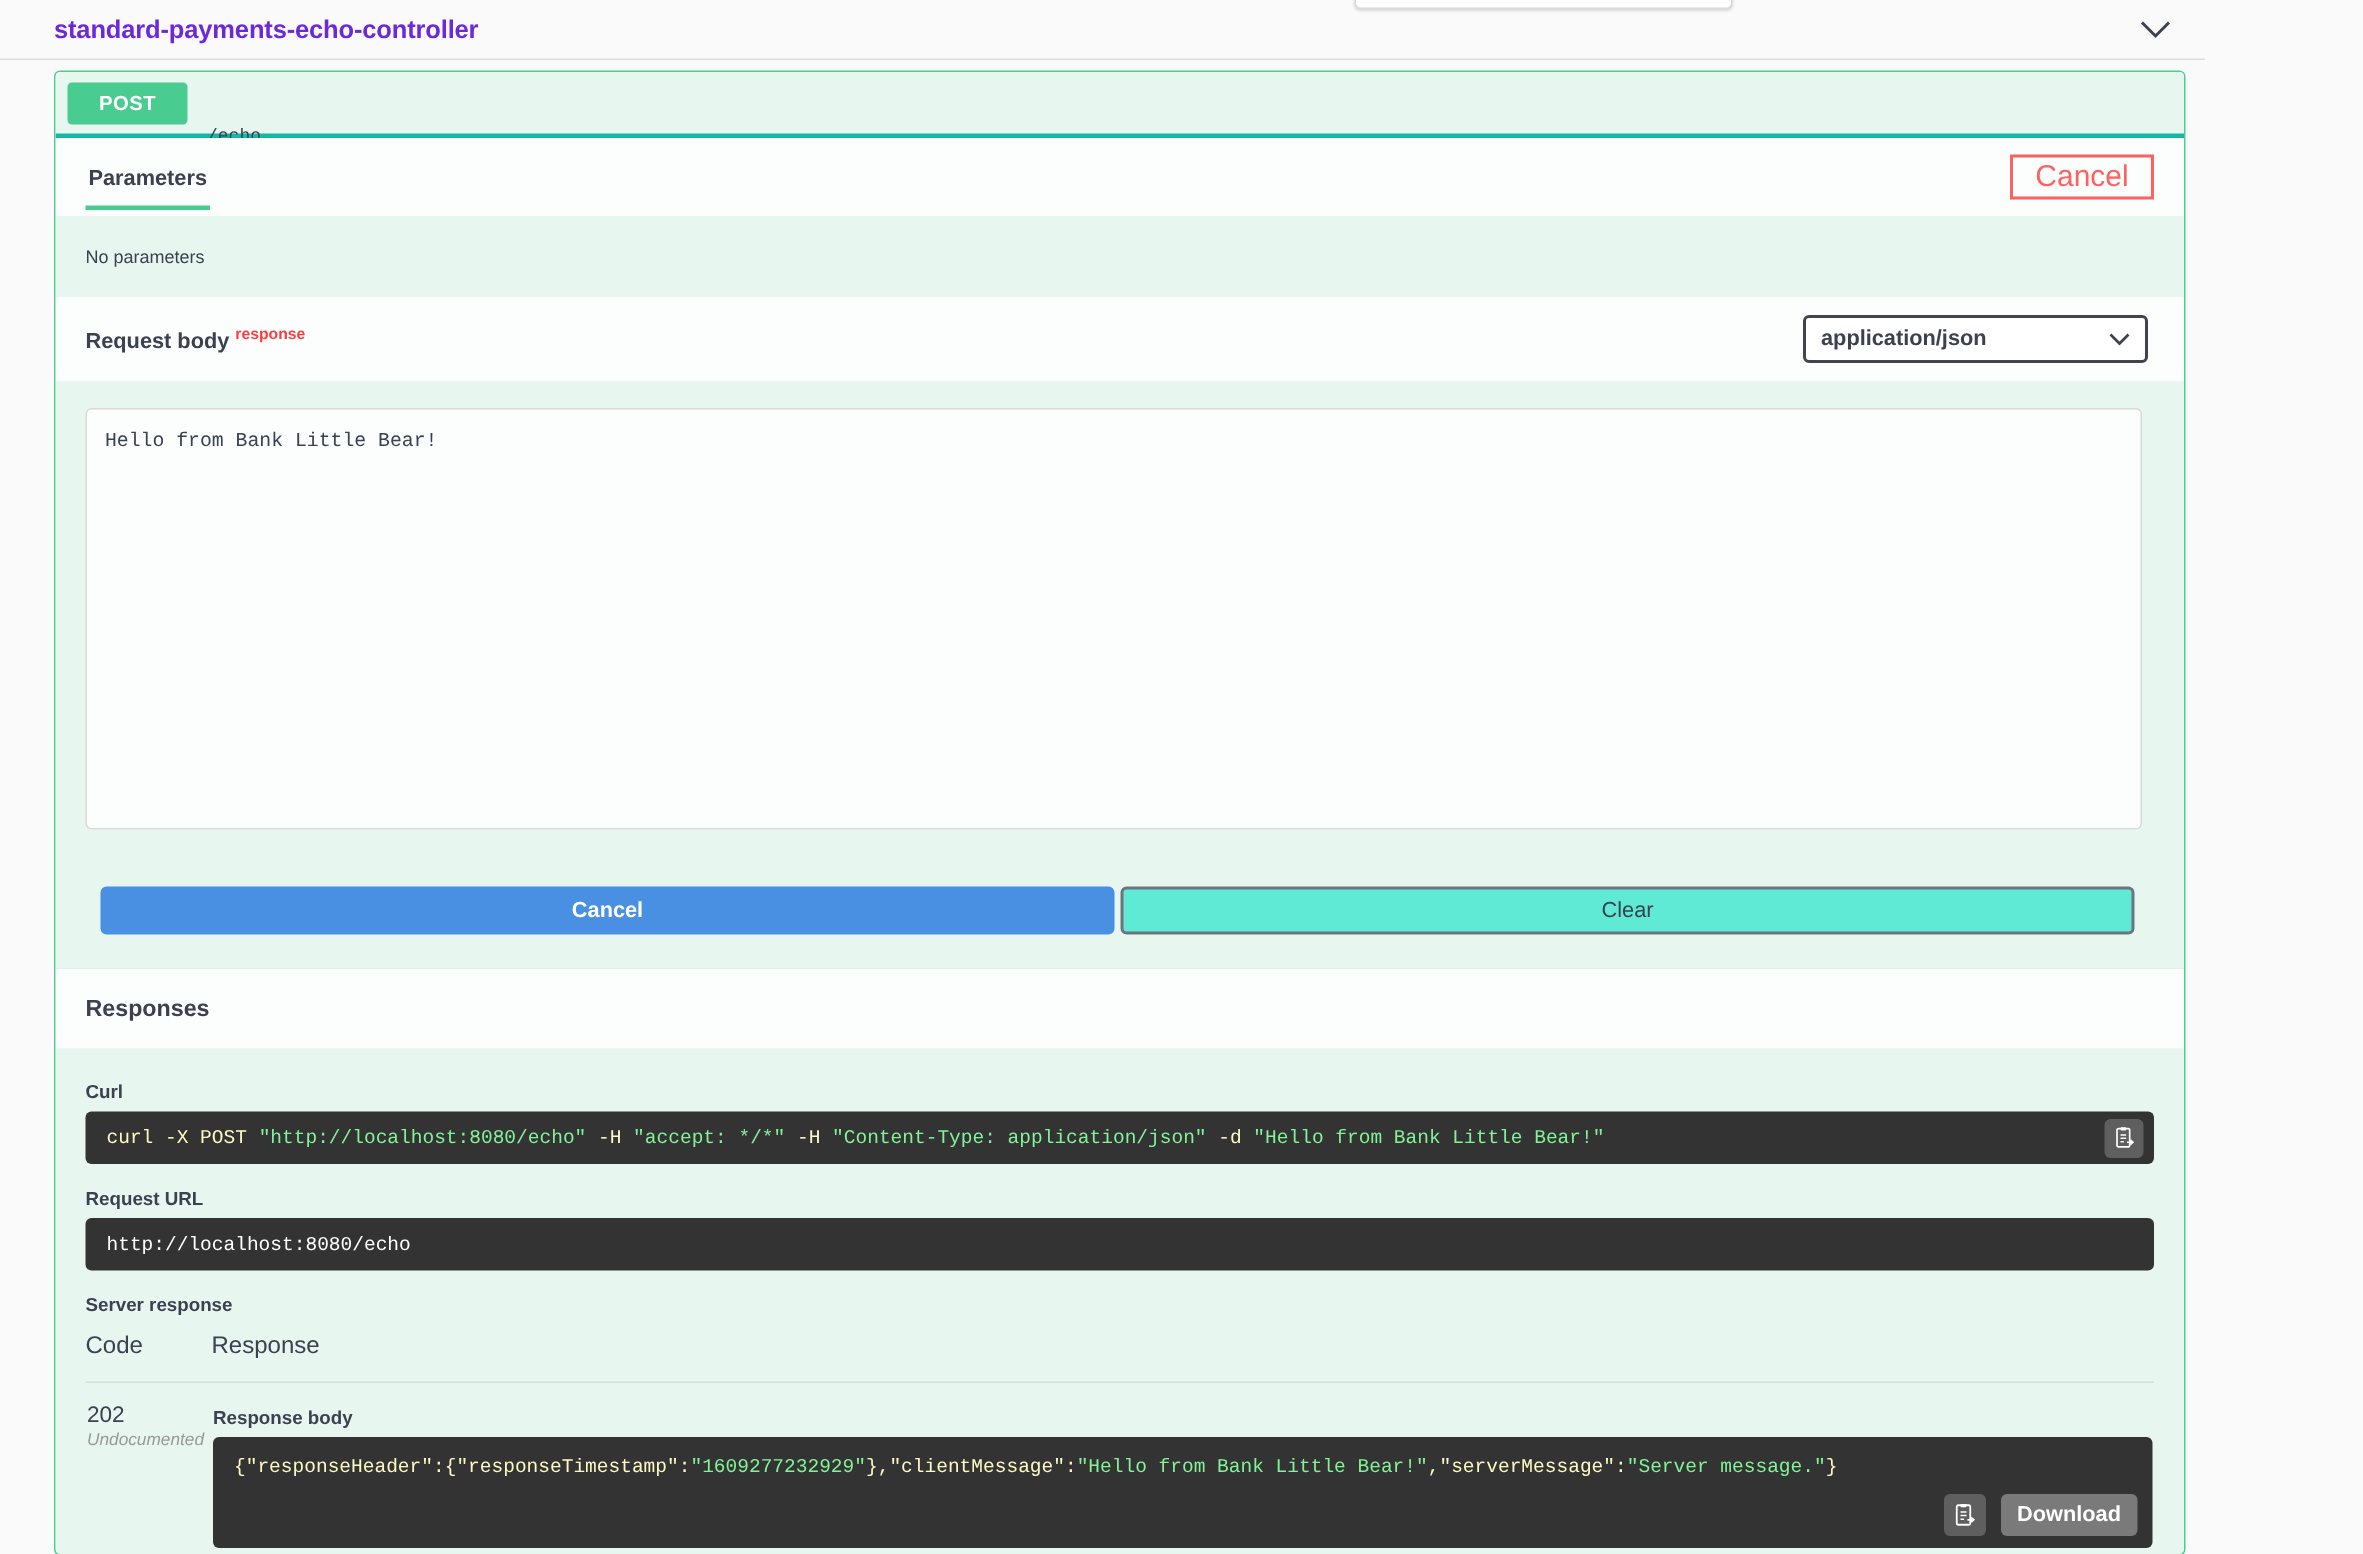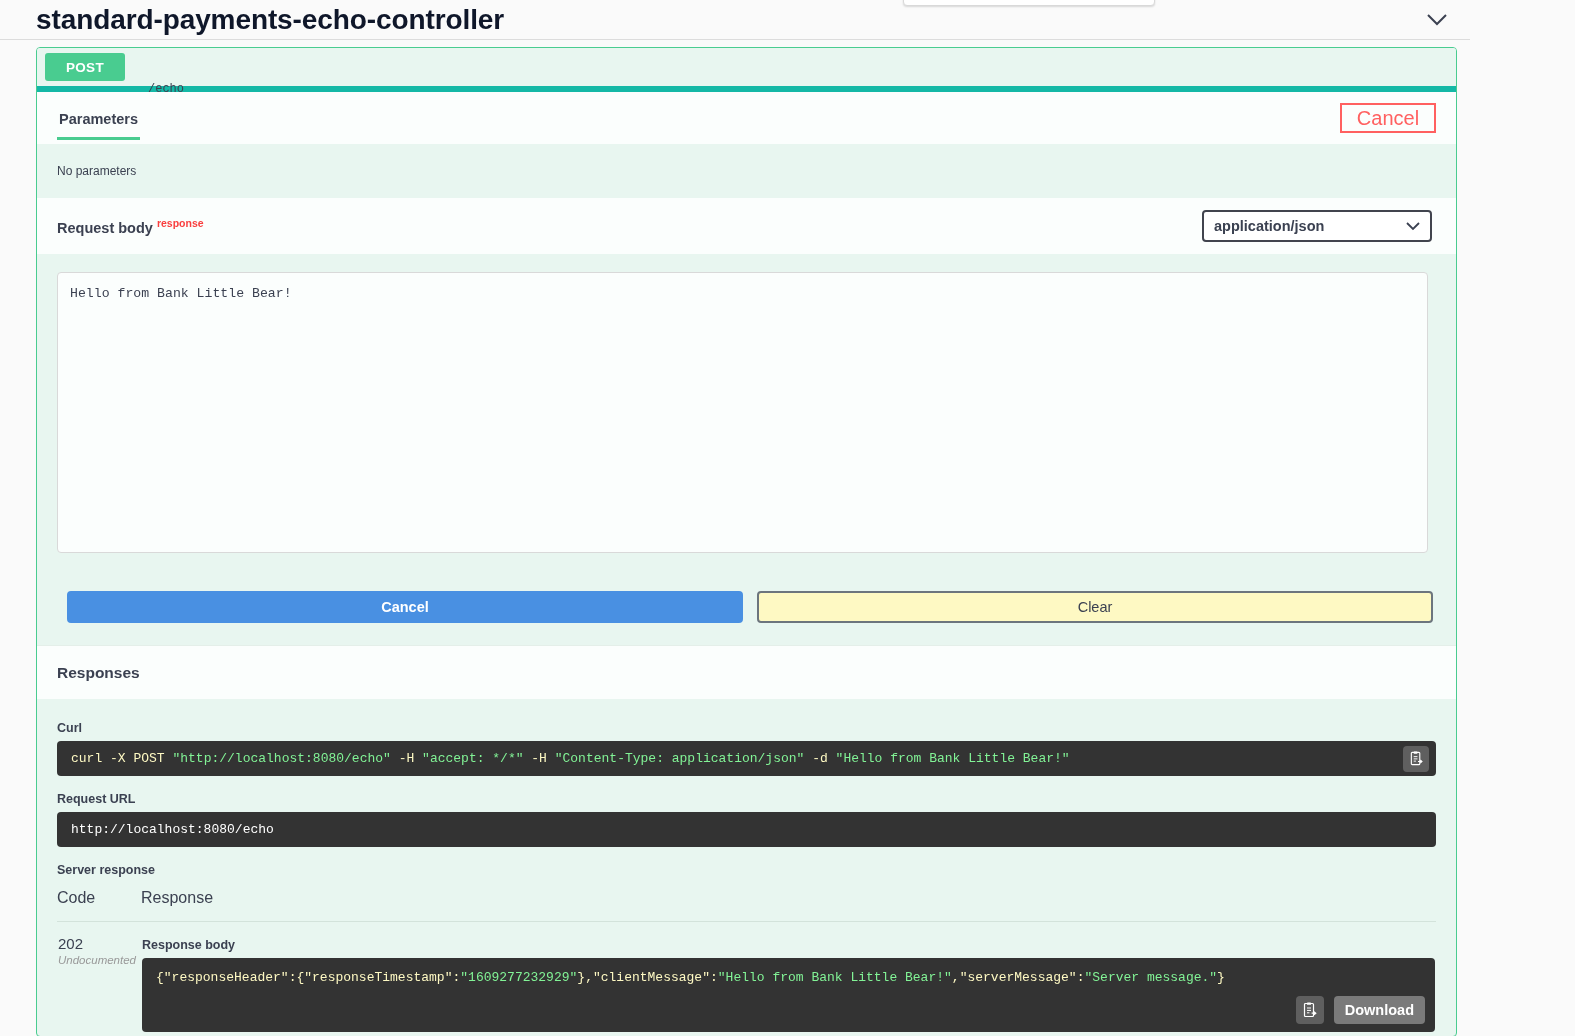--- a/index.html
+++ b/index.html
@@ -40,23 +40,23 @@
     left: 0; top: 0;
     width: 1470px;
     height: 40px;
     display: flex;
     align-items: center;
     justify-content: space-between;
     padding: 0 18px 0 36px;
     border-bottom: 1px solid #dcdcdc;
   }
   .tag-title {
-    font-size: 28px;
-    font-weight: bold;
-    color: #0f172a;
+    font-size: 17px;
+    font-weight: bold;
+    color: #6d28d9;
     letter-spacing: -0.1px;
   }
   .chevron-btn {
     width: 30px; height: 30px;
     display: flex; align-items: center; justify-content: center;
     cursor: pointer;
   }
   .chevron-btn svg { display:block; }
 
   
@@ -71,23 +71,22 @@
     background: #e8f6f0;
     overflow: hidden;
   }
 
   .opblock-summary {
     display: flex;
     align-items: center;
     height: 44px;
     padding: 0 8px;
     background: #e8f6f0;
-    border-bottom: 6px solid #14b8a6;
-    cursor: pointer;
-    gap: 10px;
+    border-bottom: 3px solid #14b8a6;
+    cursor: pointer;
   }
   .http-method {
     width: 80px;
     height: 28px;
     background: #49cc90;
     color: #fff;
     font-size: 13.5px;
     font-weight: bold;
     letter-spacing: .3px;
     border-radius: 3px;
@@ -233,22 +232,22 @@
     color: #fff;
     font-size: 14.5px;
     font-weight: bold;
     font-family: "Liberation Sans", sans-serif;
     cursor: pointer;
     display: flex; align-items: center; justify-content: center;
   }
   .clear-btn {
     width: 676px;
     height: 32px;
-    margin-left: 14px;
-    background: #fef9c3;
+    margin-left: 4px;
+    background: #5eead4;
     border: 2px solid #6c757d;
     border-radius: 4px;
     color: #3b4151;
     font-size: 14.5px;
     font-family: "Liberation Sans", sans-serif;
     cursor: pointer;
     display: flex; align-items: center; justify-content: center;
   }
 
   

